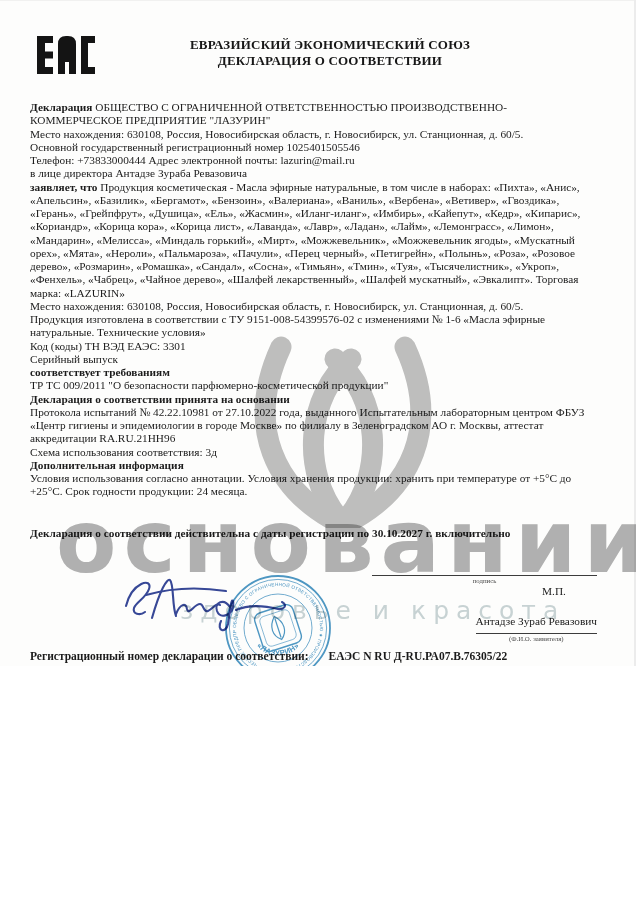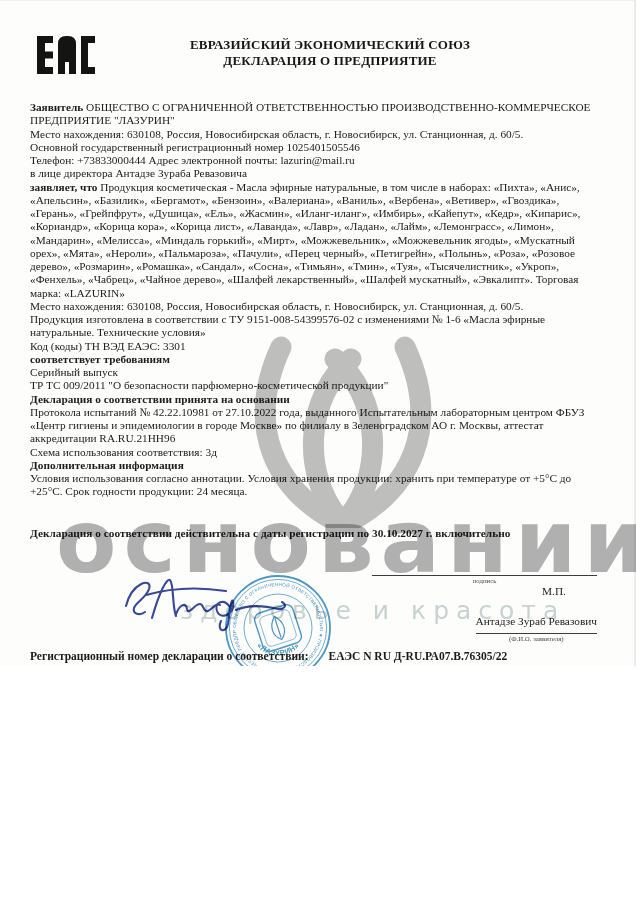--- a/index.html
+++ b/index.html
@@ -54,47 +54,47 @@
       <g fill="#141414">
         <path d="M0,0 h16 v7 h-8 v8.5 h8 v7 h-8 v8.5 h8 v7 h-16 z"></path>
         <path d="M21,38 V8 Q21,0 29,0 H31 Q39,0 39,8 V38 H32 V26 H28 V38 Z"></path>
         <path d="M44,0 H58 V7 H51 V31 H58 V38 H44 Z"></path>
       </g>
     </svg>
   </div>
 
   <div class="doc-header">
     <div>ЕВРАЗИЙСКИЙ ЭКОНОМИЧЕСКИЙ СОЮЗ</div>
-    <div>ДЕКЛАРАЦИЯ О ПРЕДПРИЯТИЕ</div>
+    <div>ДЕКЛАРАЦИЯ О СООТВЕТСТВИИ</div>
   </div>
 
   <div class="content">
     <div>
-  <p class="para"><b class="lead">Заявитель</b><span> ОБЩЕСТВО С ОГРАНИЧЕННОЙ ОТВЕТСТВЕННОСТЬЮ ПРОИЗВОДСТВЕННО-КОММЕРЧЕСКОЕ ПРЕДПРИЯТИЕ "ЛАЗУРИН"</span></p>
+  <p class="para"><b class="lead">Декларация</b><span> ОБЩЕСТВО С ОГРАНИЧЕННОЙ ОТВЕТСТВЕННОСТЬЮ ПРОИЗВОДСТВЕННО-КОММЕРЧЕСКОЕ ПРЕДПРИЯТИЕ "ЛАЗУРИН"</span></p>
 
   <p class="para"><span>Место нахождения: 630108, Россия, Новосибирская область, г. Новосибирск, ул. Станционная, д. 60/5.</span></p>
 
   <p class="para"><span>Основной государственный регистрационный номер 1025401505546</span></p>
 
   <p class="para"><span>Телефон: +73833000444 Адрес электронной почты: lazurin@mail.ru</span></p>
 
   <p class="para"><span>в лице директора Антадзе Зураба Ревазовича</span></p>
 
   <p class="para"><b class="lead">заявляет, что</b><span> Продукция косметическая - Масла эфирные натуральные, в том числе в наборах: «Пихта», «Анис», «Апельсин», «Базилик», «Бергамот», «Бензоин», «Валериана», «Ваниль», «Вербена», «Ветивер», «Гвоздика», «Герань», «Грейпфрут», «Душица», «Ель», «Жасмин», «Иланг-иланг», «Имбирь», «Кайепут», «Кедр», «Кипарис», «Кориандр», «Корица кора», «Корица лист», «Лаванда», «Лавр», «Ладан», «Лайм», «Лемонграсс», «Лимон», «Мандарин», «Мелисса», «Миндаль горький», «Мирт», «Можжевельник», «Можжевельник ягоды», «Мускатный орех», «Мята», «Нероли», «Пальмароза», «Пачули», «Перец черный», «Петигрейн», «Полынь», «Роза», «Розовое дерево», «Розмарин», «Ромашка», «Сандал», «Сосна», «Тимьян», «Тмин», «Туя», «Тысячелистник», «Укроп», «Фенхель», «Чабрец», «Чайное дерево», «Шалфей лекарственный», «Шалфей мускатный», «Эвкалипт». Торговая марка: «LAZURIN»</span></p>
 
 
   <p class="para"><span>Место нахождения: 630108, Россия, Новосибирская область, г. Новосибирск, ул. Станционная, д. 60/5.</span></p>
 
   <p class="para"><span>Продукция изготовлена в соответствии с ТУ 9151-008-54399576-02 с изменениями № 1-6 «Масла эфирные натуральные. Технические условия»</span></p>
 
   <p class="para"><span>Код (коды) ТН ВЭД ЕАЭС: 3301</span></p>
 
+  <p class="para"><span>Серийный выпуск</span></p>
+
   <p class="para"><b class="lead">соответствует требованиям</b></p>
-
-  <p class="para"><span>Серийный выпуск</span></p>
 
   <p class="para"><span>ТР ТС 009/2011 "О безопасности парфюмерно-косметической продукции"</span></p>
 
   <p class="para"><b class="lead">Декларация о соответствии принята на основании</b></p>
 
   <p class="para"><span>Протокола испытаний № 42.22.10981 от 27.10.2022 года, выданного Испытательным лабораторным центром ФБУЗ «Центр гигиены и эпидемиологии в городе Москве» по филиалу в Зеленоградском АО г. Москвы, аттестат аккредитации RA.RU.21НН96</span></p>
 
   <p class="para"><span>Схема использования соответствия: 3д</span></p>
 
   <p class="para"><b class="lead">Дополнительная информация</b></p>

